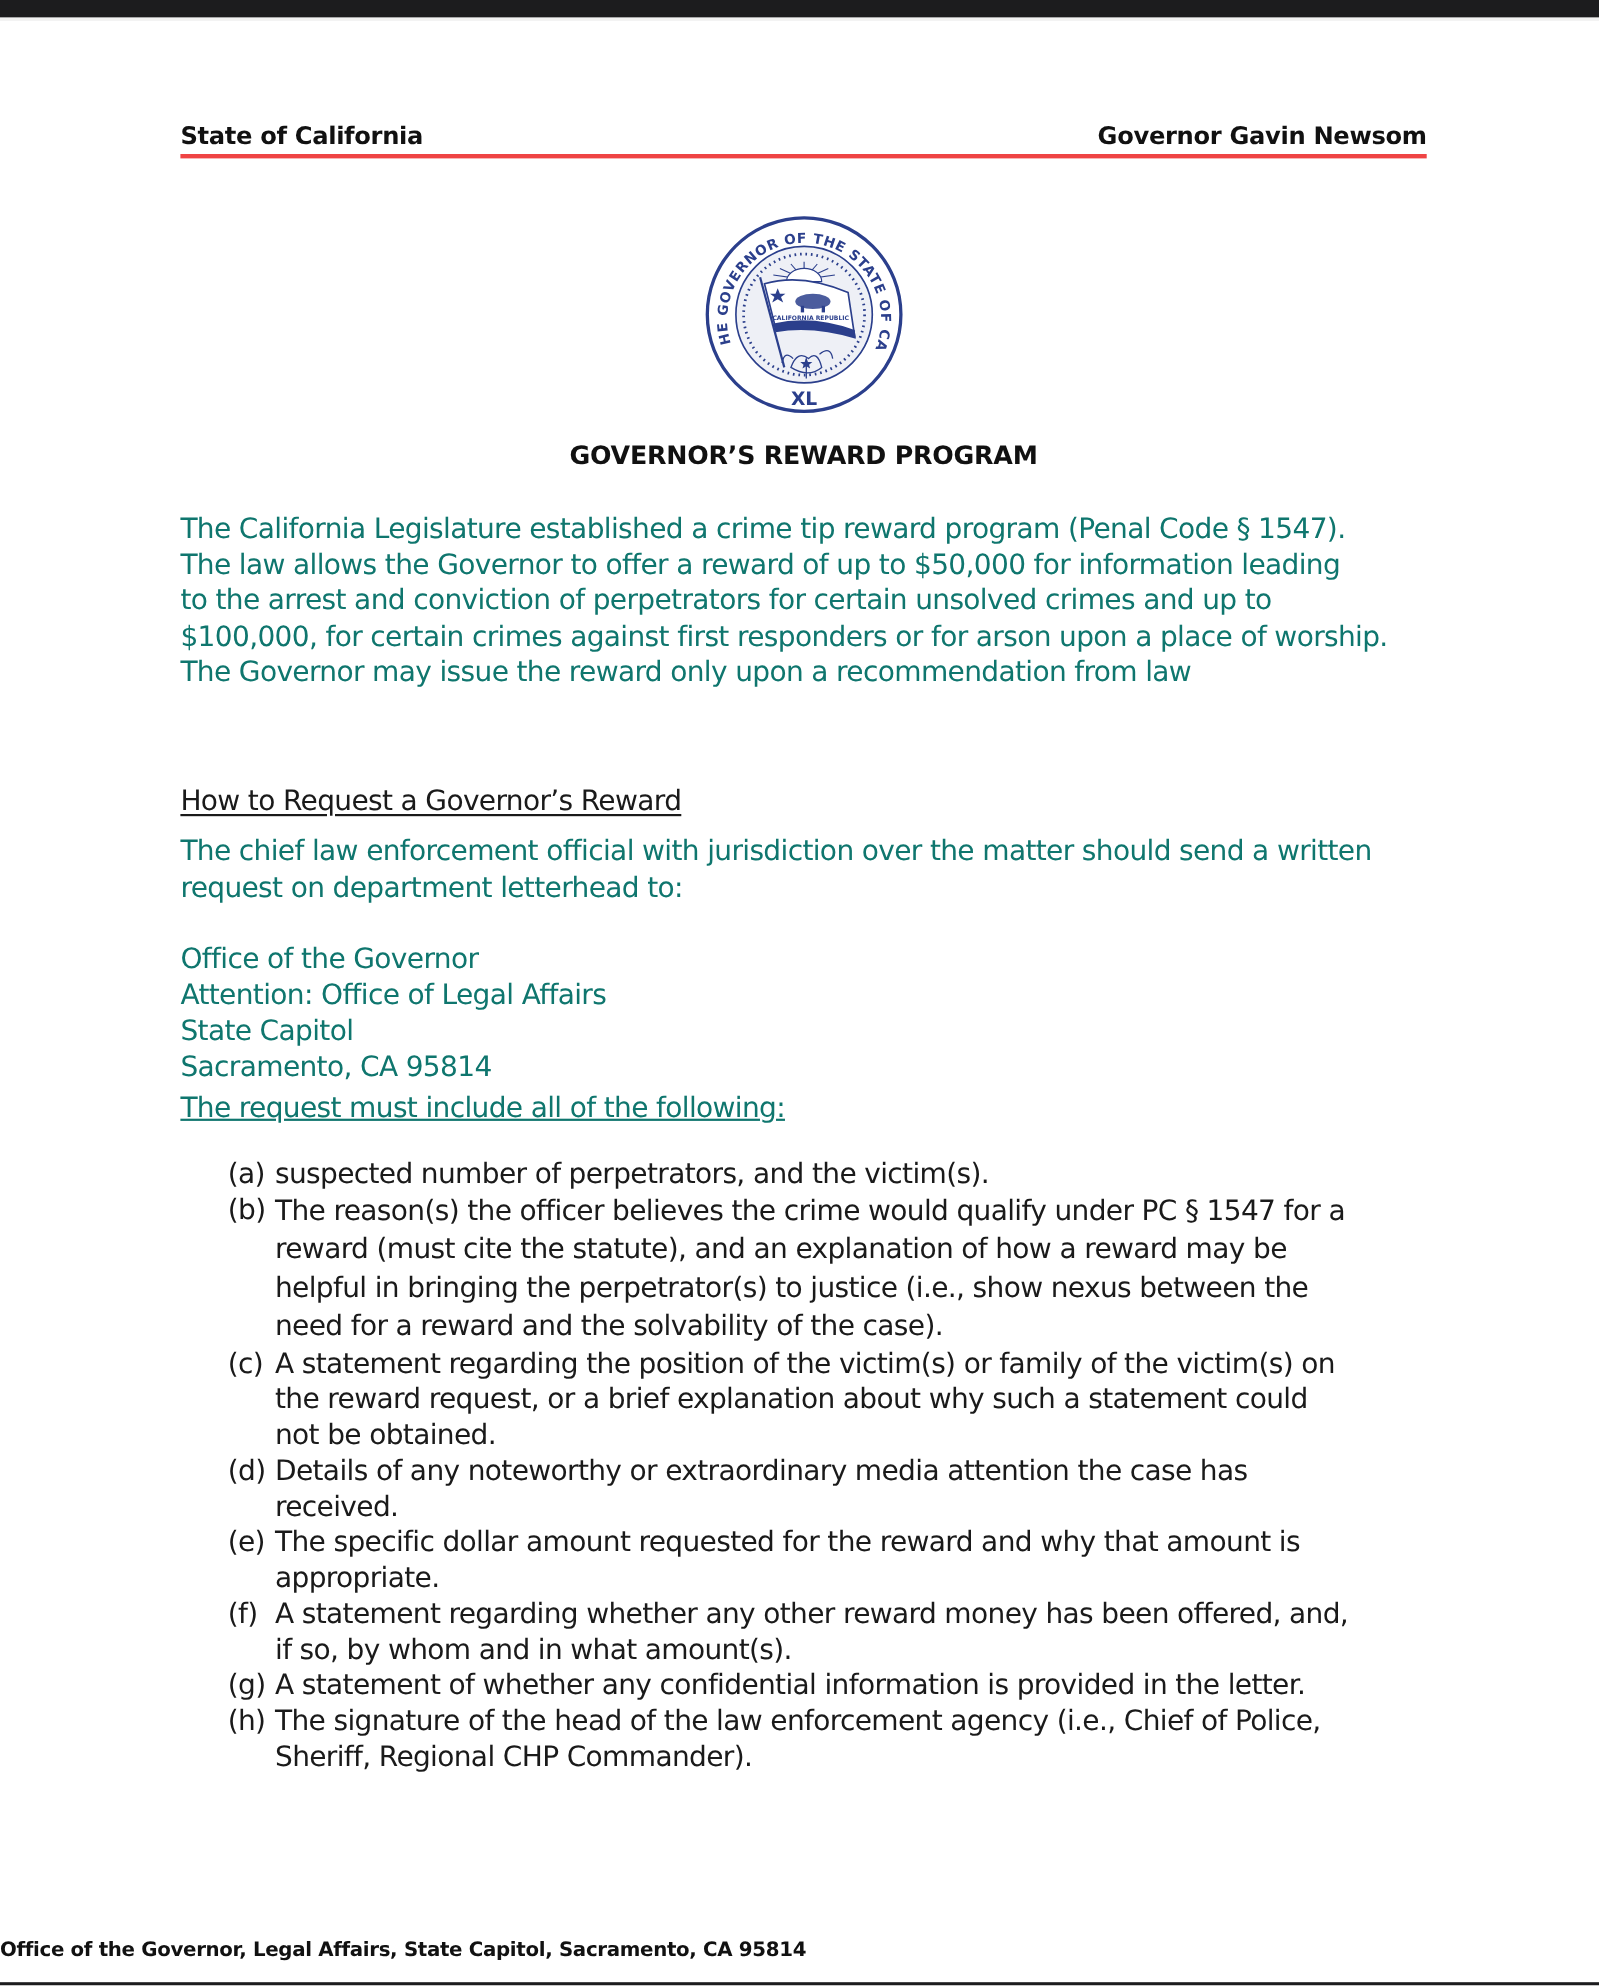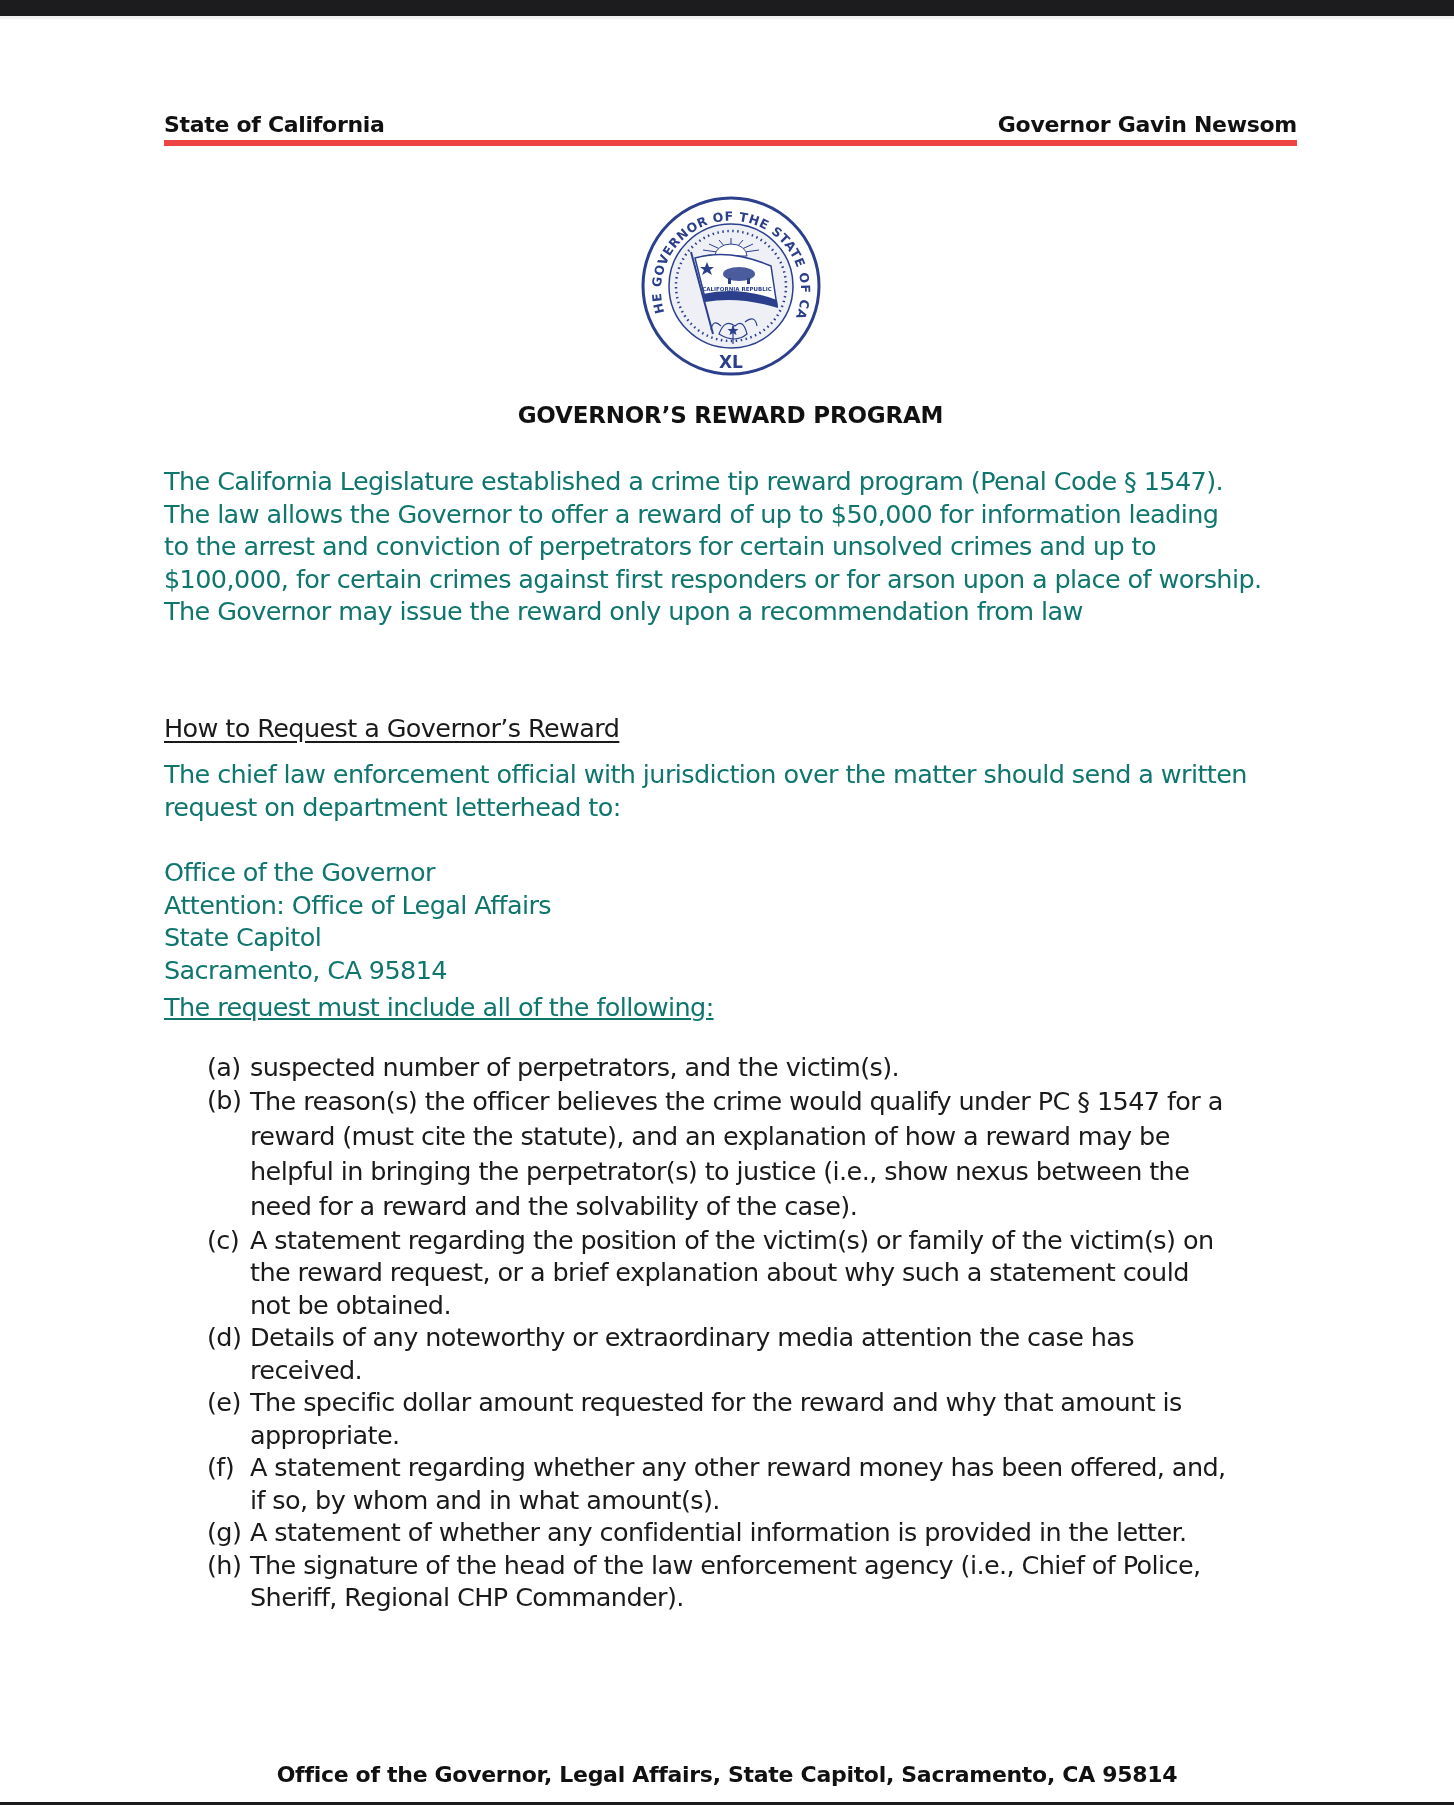--- a/index.html
+++ b/index.html
@@ -22,21 +22,21 @@
   }
   .bottombar {
     position: absolute; left: 0; bottom: 0; width: 1454px; height: 3px;
     background: #1c1c1e;
   }
   .page {
     position: absolute; left: 164px; top: 0; width: 1133px;
   }
   .header {
     position: absolute; top: 104px; left: 0; width: 1133px; height: 36px;
-    border-bottom: 6px solid #ef4444;
+    border-bottom: 4px solid #ef4444;
     display: flex; justify-content: space-between; align-items: flex-end; gap: 24px;
   }
   .header span {
     font-weight: bold; font-size: 22px; letter-spacing: -0.3px;
     padding-bottom: 3px;
   }
   .seal {
     position: absolute; top: 194px; left: 475px; width: 184px; height: 184px;
   }
   .title {
@@ -62,22 +62,22 @@
     position: absolute; left: 43px; top: 1051px; width: 1100px;
     font-size: 25.5px; letter-spacing: -0.6px; color: #1a1a1a;
   }
   .req-item {
     display: flex; align-items: flex-start;
   }
   .req-letter { width: 43px; flex: 0 0 43px; line-height: 32.5px; }
   .req-text { flex: 1; line-height: 32.5px; }
   .req-item.wide .req-text { line-height: 35px; }
   .footer {
-    position: absolute; left: 0; top: 1762px; width: 1454px; text-align: center;
-    font-weight: bold; font-size: 22px; letter-spacing: -0.3px;
+    position: absolute; left: 0; top: 1762px; width: 1454px; text-align: left;
+    font-weight: bold; font-size: 18px; letter-spacing: -0.3px;
   }
 </style>
 </head>
 <body>
 
 <div class="topbar"></div>
 <div class="topbar-shadow"></div>
 
 <div class="page">
 

